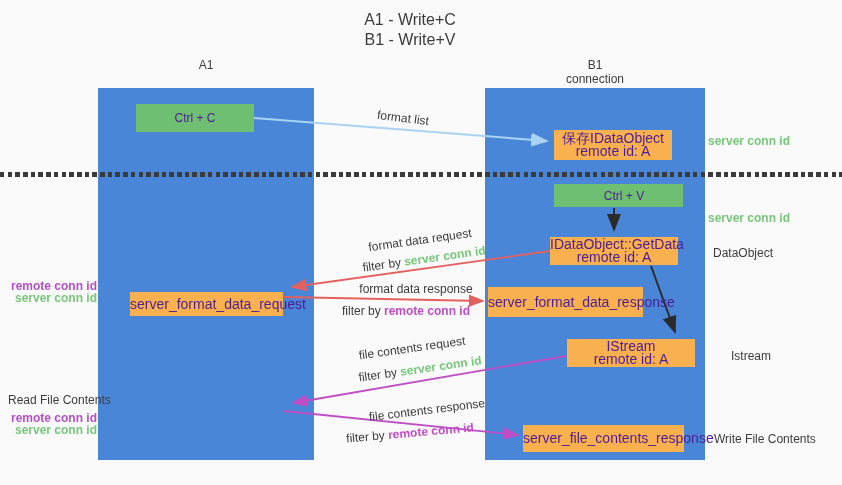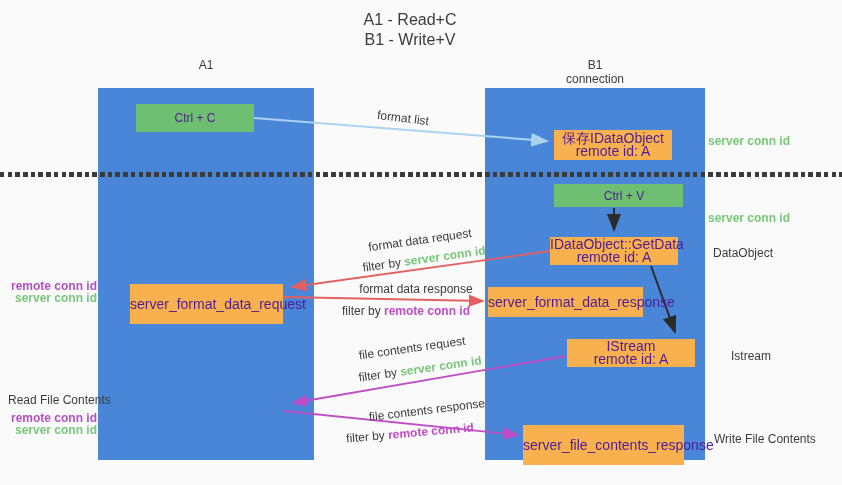--- a/index.html
+++ b/index.html
@@ -17,25 +17,25 @@
          font-size:16px;line-height:20px;color:#3c3c3c;z-index:2;}
   .node{position:absolute;z-index:3;display:flex;flex-direction:column;
         justify-content:center;text-align:center;color:#4c1d95;font-size:12px;line-height:14px;white-space:nowrap;}
   .node.orange{background:#f9b04f;}
   .node.green{background:#6fbf73;}
   .node.small{font-size:14px;line-height:13px;}
   #node-ctrl-c{left:136px;top:104px;width:118px;height:28px;}
   #node-save{left:554px;top:130px;width:118px;height:30px;}
   #node-ctrl-v{left:554px;top:184px;width:118px;height:23px;padding-left:11px;}
   #node-getdata{left:550px;top:237px;width:128px;height:28px;}
-  #node-format-request{left:130px;top:284px;width:153px;height:40px;}
+  #node-format-request{left:130px;top:292px;width:153px;height:24px;}
   #node-format-response{left:488px;top:287px;width:155px;height:30px;}
   #node-istream{left:567px;top:339px;width:128px;height:28px;}
   #node-file-request{left:128px;top:393px;width:159px;height:25px;}
-  #node-file-response{left:523px;top:425px;width:161px;height:40px;}
+  #node-file-response{left:523px;top:425px;width:161px;height:27px;}
   .side-label{position:absolute;z-index:3;font-size:12px;white-space:nowrap;}
   .green-text{color:#77c77a;font-weight:bold;}
   .purple-text{color:#b44fc6;font-weight:bold;}
   .magenta-text{color:#bf4ec6;font-weight:bold;}
   .dark-text{color:#3c3c3c;}
   #lbl-server-conn-top{left:708px;top:134px;}
   #lbl-server-conn-mid{left:708px;top:211px;}
   #lbl-dataobject{left:713px;top:246px;}
   #lbl-istream{left:731px;top:349px;}
   #lbl-write-file{left:714px;top:432px;}
@@ -59,21 +59,21 @@
   #dotted-line{position:absolute;left:0;top:172px;width:842px;height:5px;z-index:5;
     background:repeating-linear-gradient(90deg,#3a3a3a 0 4.5px,transparent 4.5px 7.7px);}
   #arrow-layer{position:absolute;left:0;top:0;width:842px;height:485px;z-index:2;pointer-events:none;}
 </style>
 </head>
 <body>
 
 <div class="canvas">
 
   <div class="title">
-    <div>A1 - Read+C</div>
+    <div>A1 - Write+C</div>
     <div>B1 - Write+V</div>
   </div>
 
   <div class="lane-header" id="lane-header-left">
     <div>A1</div>
   </div>
   <div class="lane-header" id="lane-header-right">
     <div>B1</div>
     <div>connection</div>
   </div>

